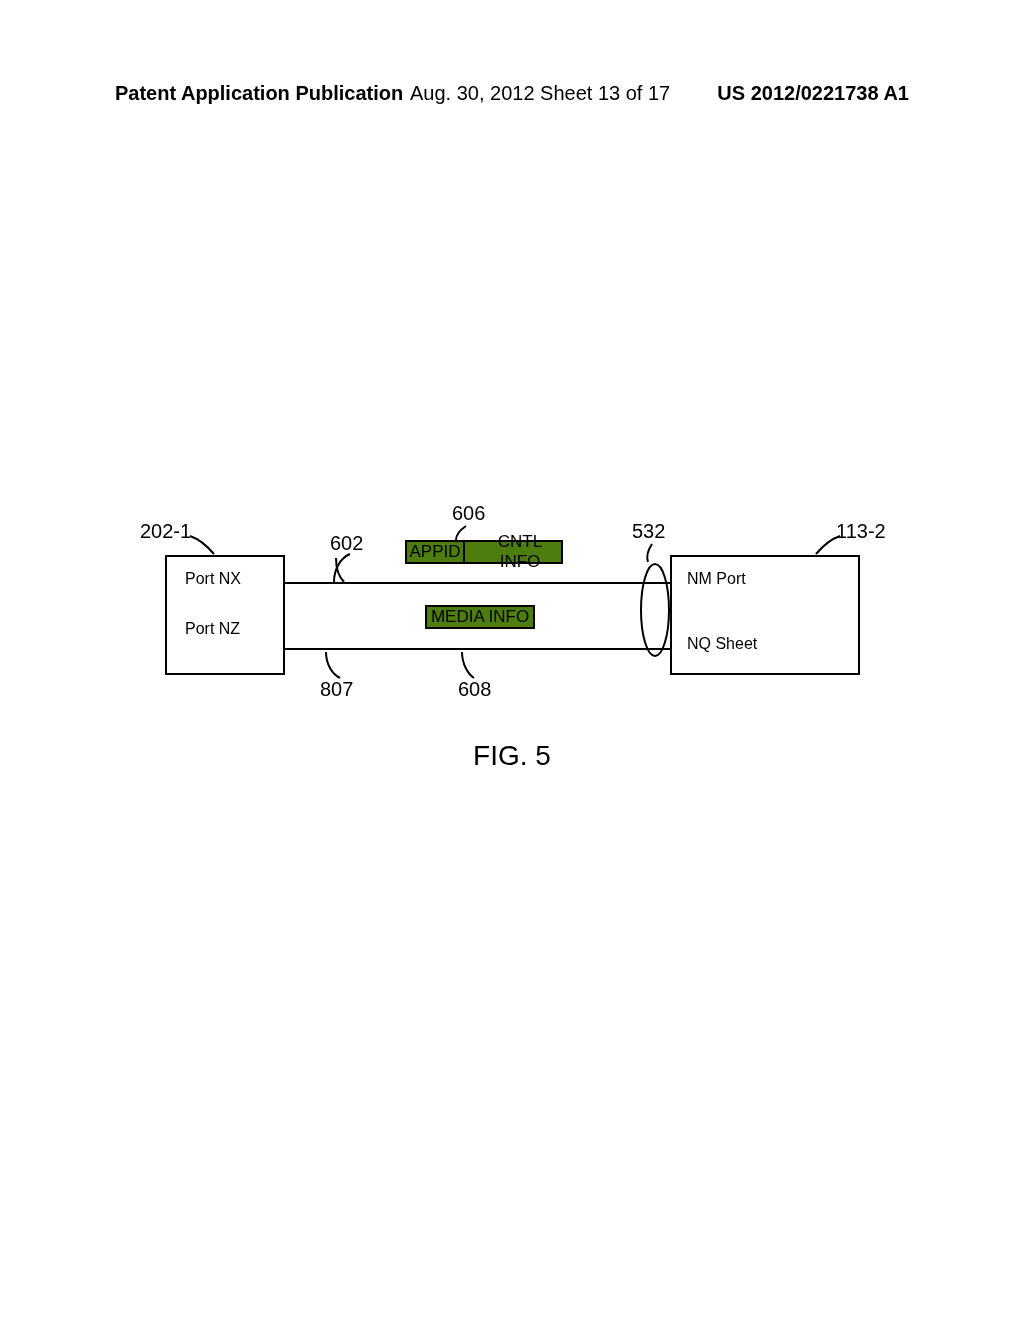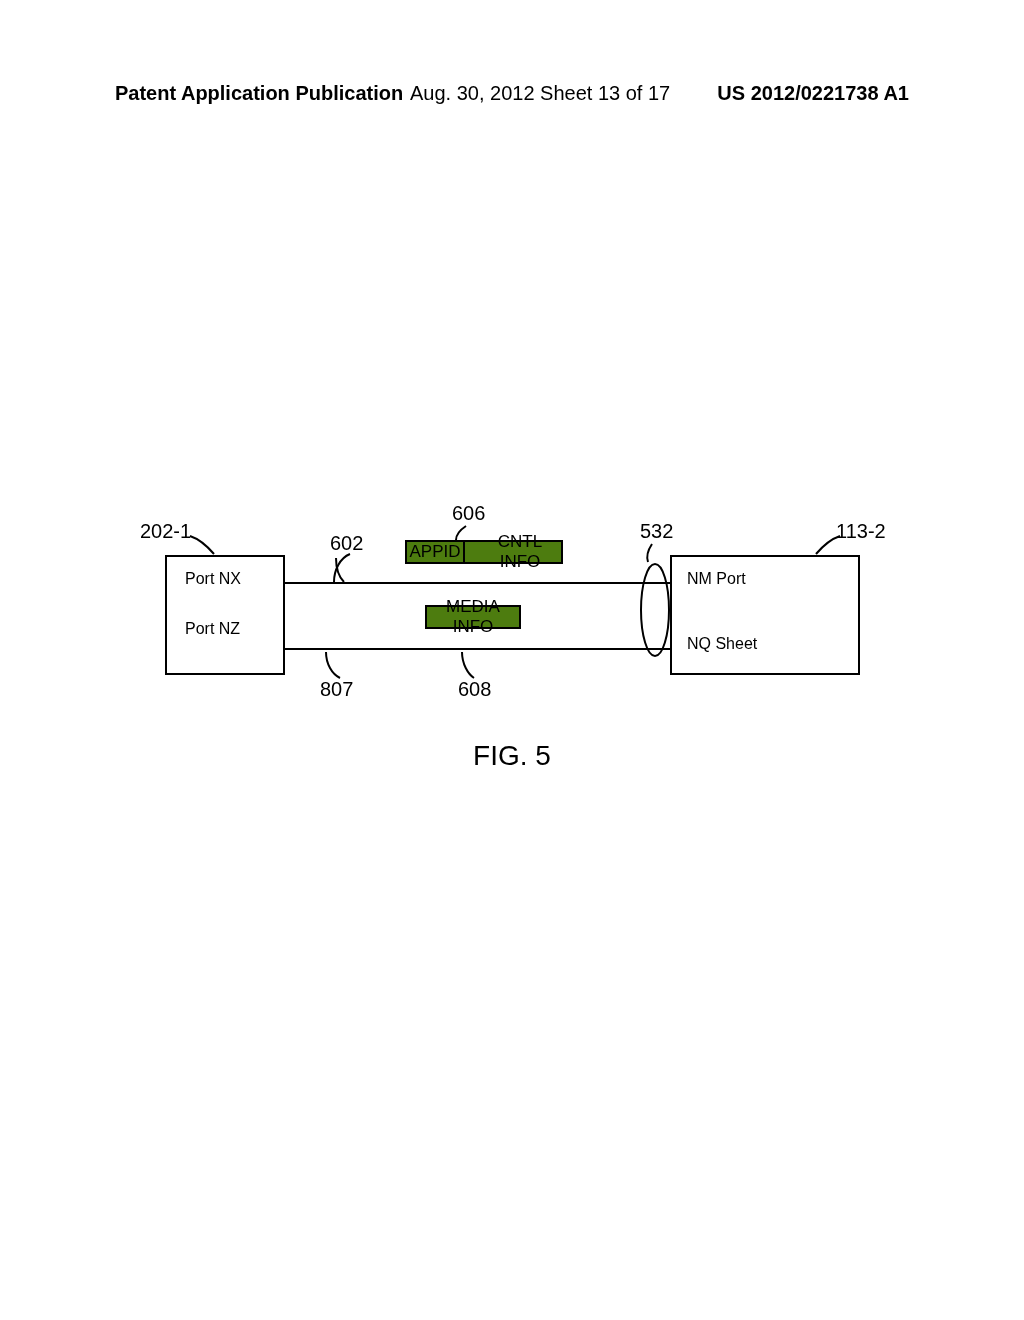--- a/index.html
+++ b/index.html
@@ -110,21 +110,21 @@
     <div class="port-label" style="left:687px; top:570px;">NM Port</div>
     <div class="port-label" style="left:687px; top:635px;">NQ Sheet</div>
 
     <div class="hline" style="left:285px; top:582px; width:385px;"></div>
 
     <div class="hline" style="left:285px; top:648px; width:385px;"></div>
 
     <div class="packet-box" style="left:405px; top:540px; width:60px; height:24px;">APPID</div>
     <div class="packet-box packet-split" style="left:463px; top:540px; width:100px; height:24px; border-left:2px solid #000;padding-left:14px;">CNTL INFO</div>
 
-    <div class="packet-box" style="left:425px; top:605px; width:96px; height:24px;">MEDIA INFO</div>
+    <div class="packet-box" style="left:425px; top:605px; width:110px; height:24px;">MEDIA INFO</div>
 
     <svg style="left:638px; top:560px;" width="34" height="100">
       <ellipse cx="17" cy="50" rx="14" ry="46" fill="none" stroke="#000" stroke-width="2"></ellipse>
     </svg>
 
     <div class="ref-label" style="left:140px; top:520px;">202-1</div>
     <svg style="left:188px; top:534px;" width="30" height="24">
       <path d="M2 2 Q14 6 26 20" fill="none" stroke="#000" stroke-width="2"></path>
     </svg>
 
@@ -141,21 +141,21 @@
     </svg>
     <svg style="left:332px; top:552px;" width="24" height="32">
       <path d="M2 30 C2 18 8 6 18 2" fill="none" stroke="#000" stroke-width="2"></path>
     </svg>
 
     <div class="ref-label" style="left:452px; top:502px;">606</div>
     <svg style="left:452px; top:524px;" width="20" height="18">
       <path d="M14 2 C8 6 4 10 4 16" fill="none" stroke="#000" stroke-width="2"></path>
     </svg>
 
-    <div class="ref-label" style="left:632px; top:520px;margin-left:8px;">532</div>
+    <div class="ref-label" style="left:632px; top:520px;">532</div>
     <svg style="left:640px; top:542px;" width="20" height="22">
       <path d="M12 2 C8 8 6 14 8 20" fill="none" stroke="#000" stroke-width="2"></path>
     </svg>
 
     <div class="ref-label" style="left:320px; top:678px;">807</div>
     <svg style="left:322px; top:650px;" width="24" height="30">
       <path d="M4 2 C4 14 10 24 18 28" fill="none" stroke="#000" stroke-width="2"></path>
     </svg>
 
     <div class="ref-label" style="left:458px; top:678px;">608</div>

